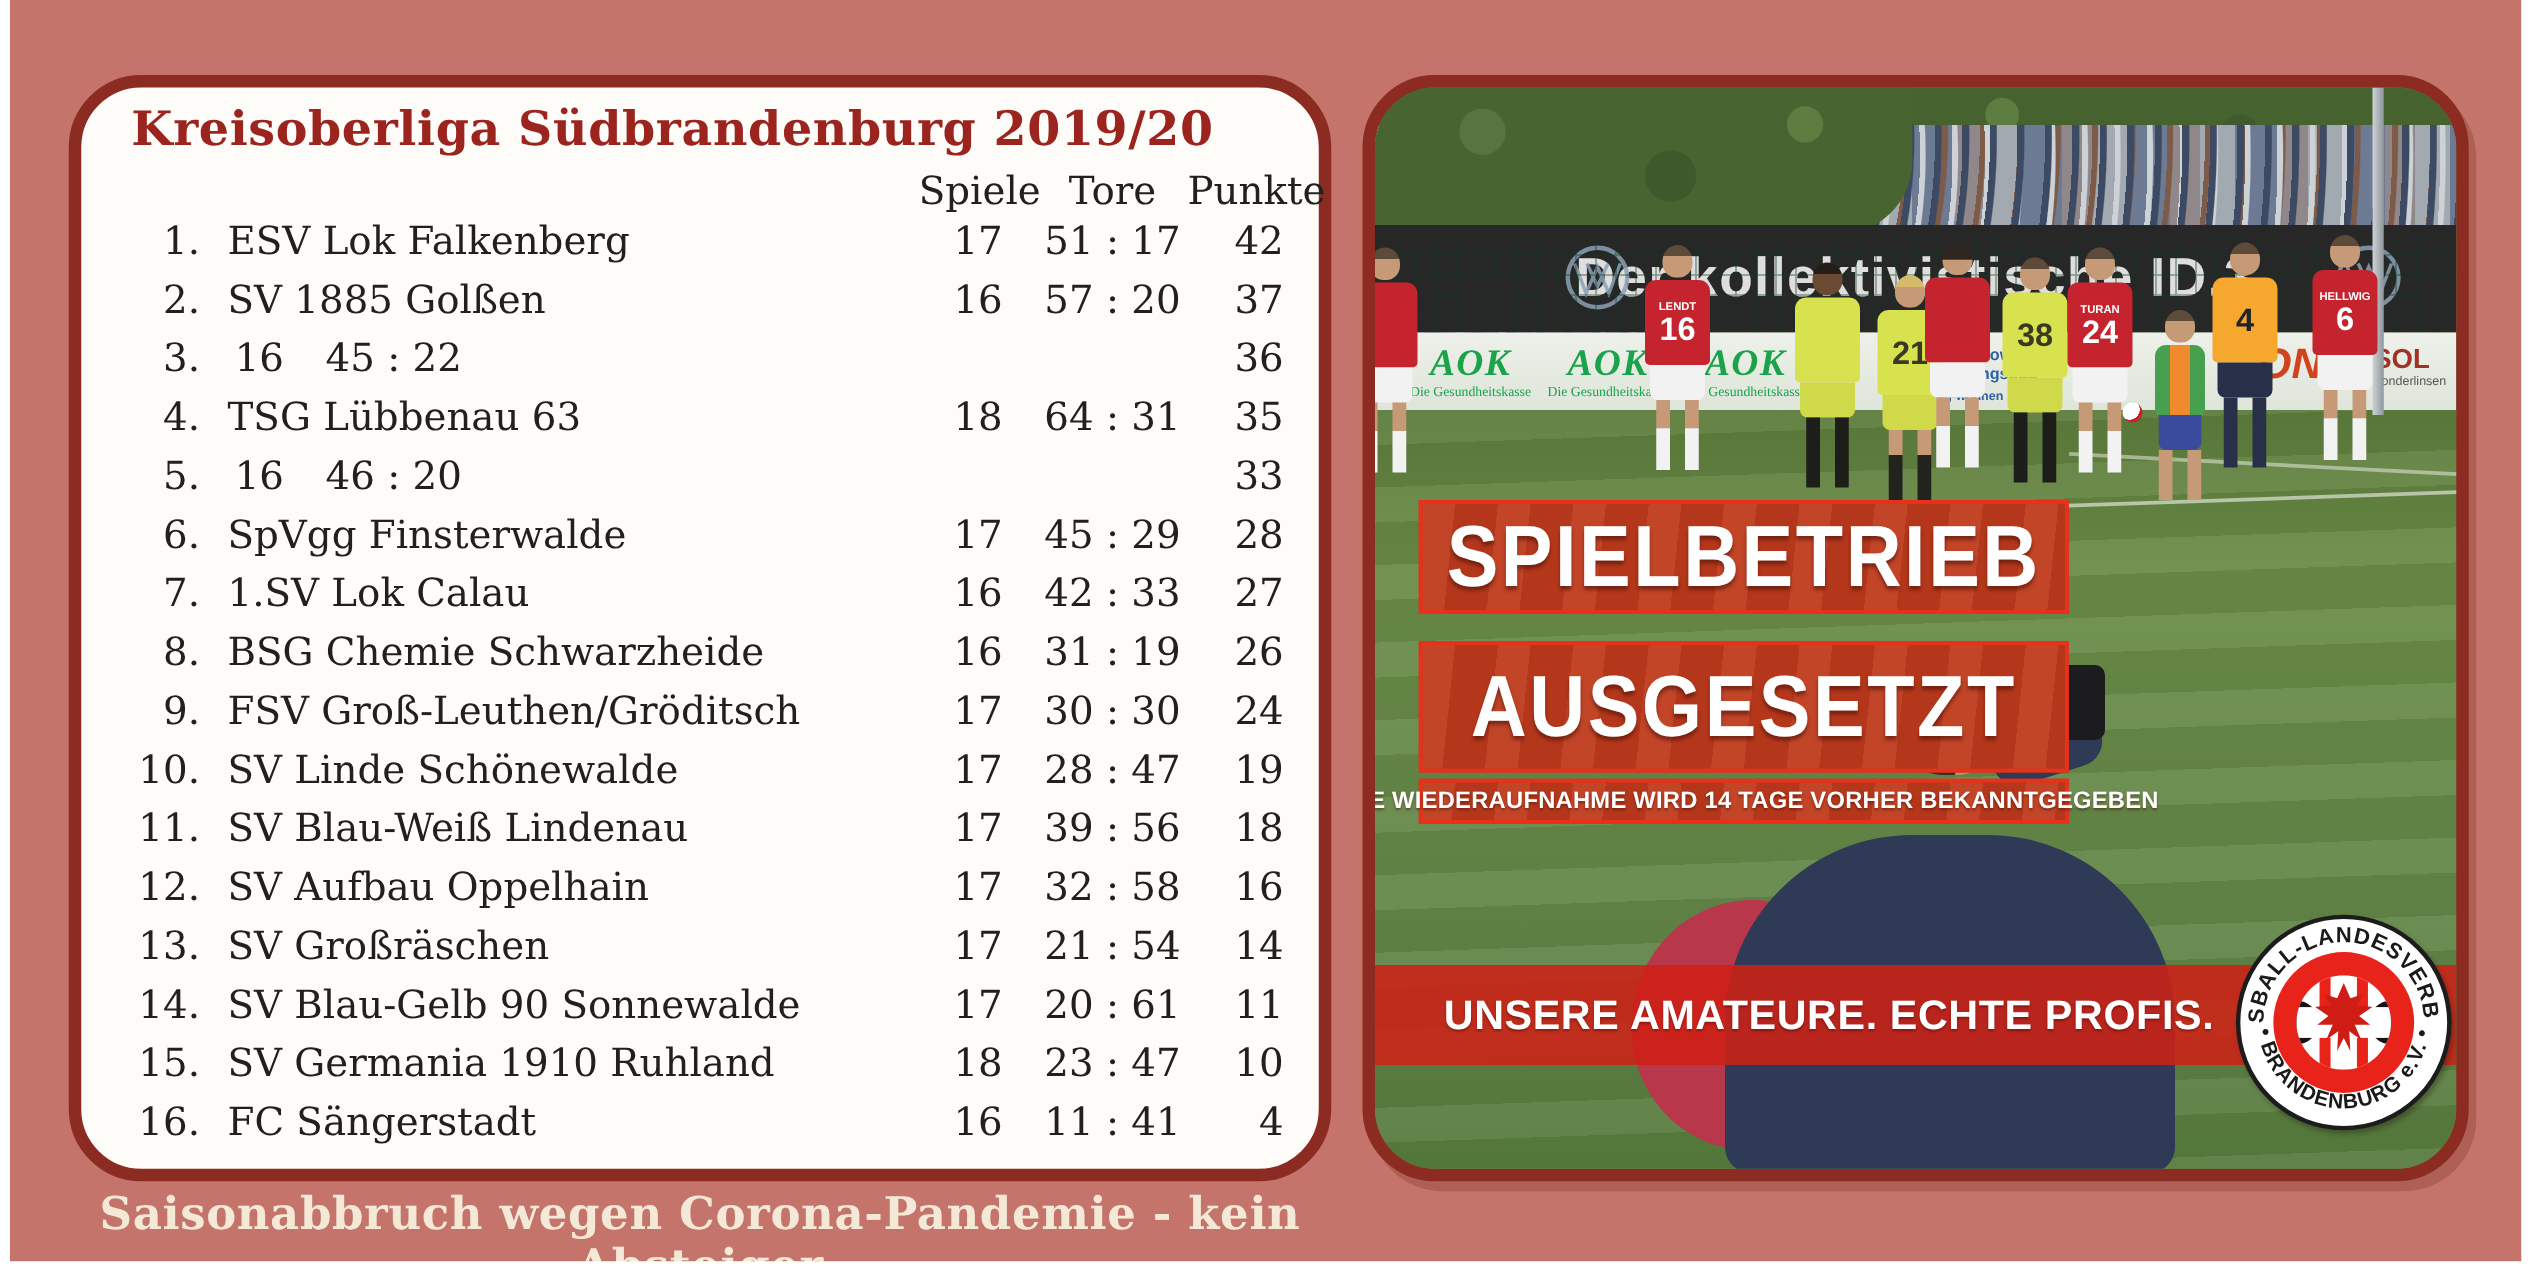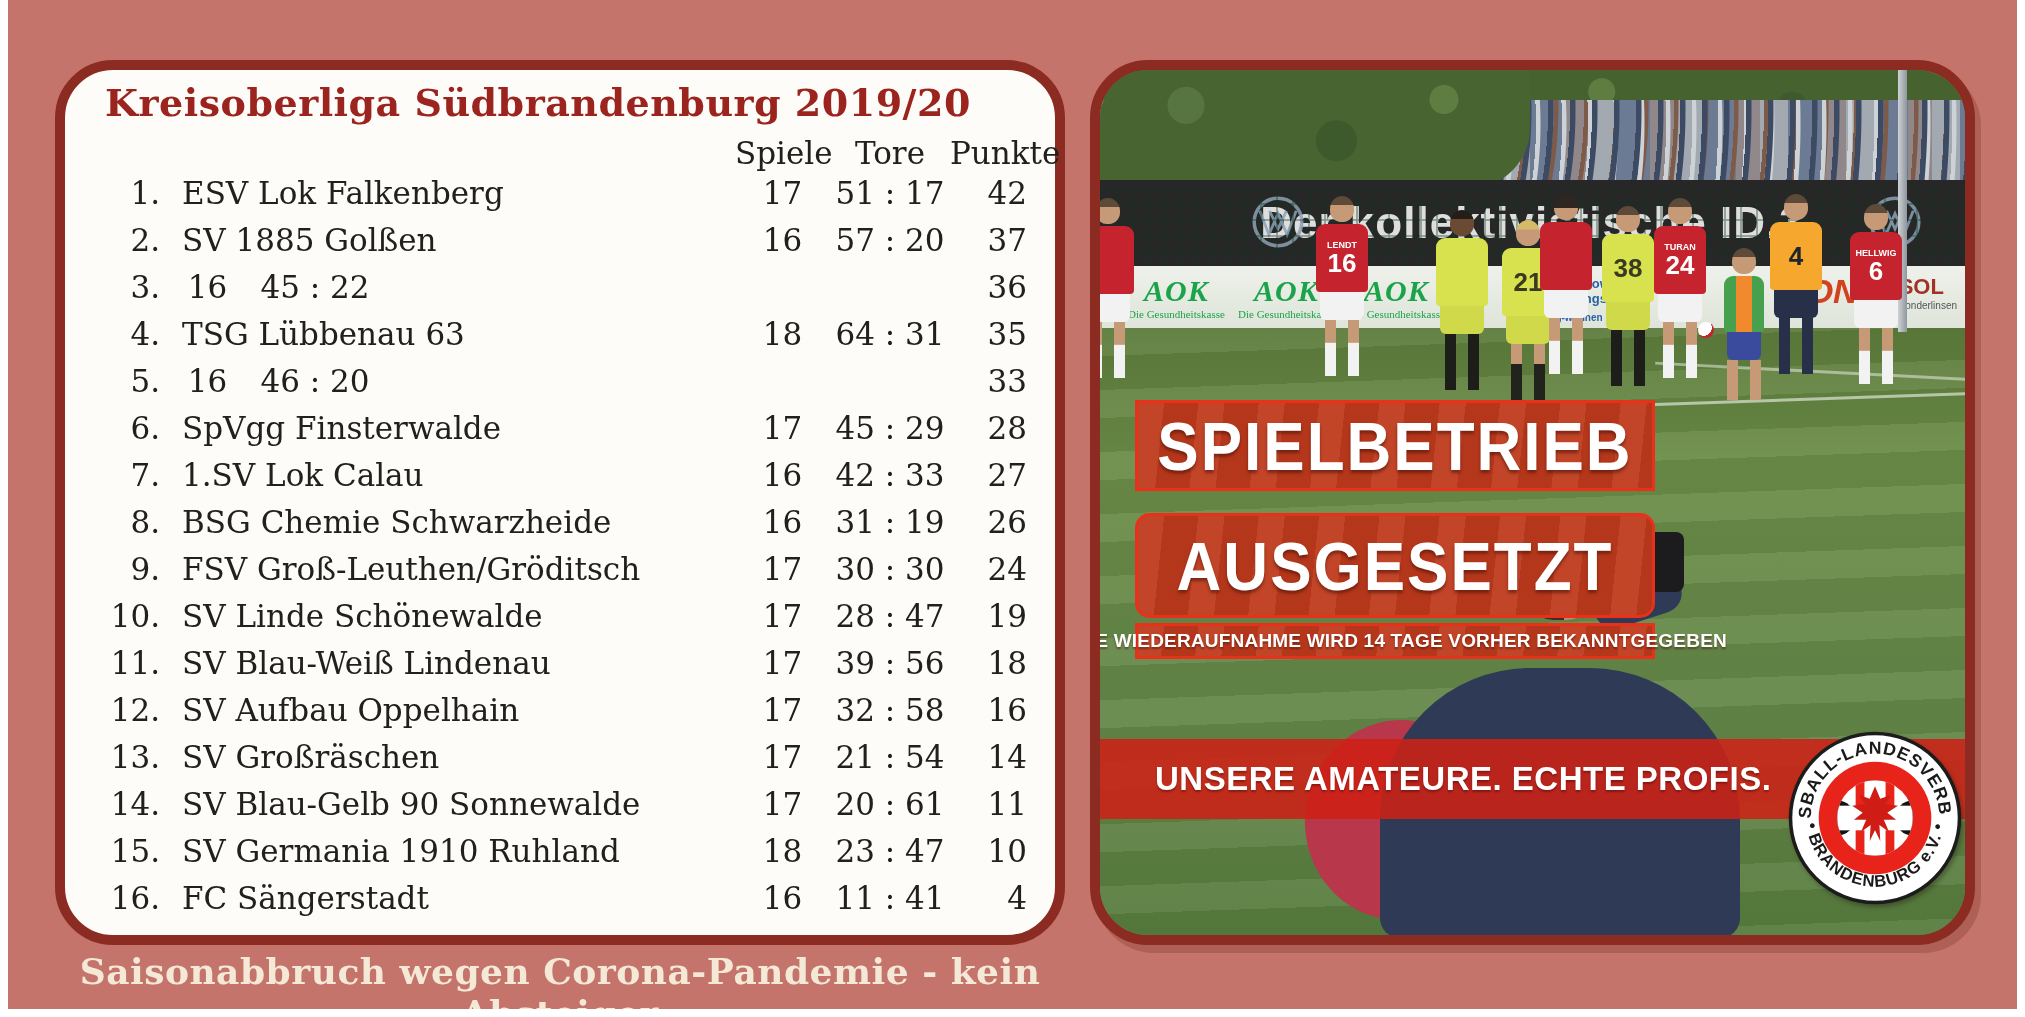--- a/index.html
+++ b/index.html
@@ -144,21 +144,21 @@
   
   .ban{
     position:absolute;left:35px;width:520px;box-sizing:border-box;z-index:4;
     background:
       repeating-linear-gradient(96deg, rgba(255,255,255,.05) 0 26px, rgba(60,10,0,.08) 26px 60px),
       #bf3b1d;
     border:3px solid #ea2f1b;
     display:flex;align-items:center;justify-content:center;
   }
   .ban-1{top:330px;height:91px;}
-  .ban-2{top:443px;height:105px;border-radius:15px;}
+  .ban-2{top:443px;height:105px;}
   .ban-note{top:553px;height:36px;}
   .ban-word{
     color:#fff;font-family:"Liberation Sans",sans-serif;font-weight:bold;font-size:62px;
     letter-spacing:2px;transform:scaleY(1.12);text-shadow:0 3px 3px rgba(70,15,5,.55);white-space:nowrap;
   }
   .ban-small{
     color:#fff;font-family:"Liberation Sans",sans-serif;font-weight:bold;font-size:19px;
     letter-spacing:.2px;text-shadow:0 2px 2px rgba(70,15,5,.5);white-space:nowrap;
   }
 
@@ -166,21 +166,21 @@
   .photog{position:absolute;z-index:3;}
   .ph-body{position:absolute;left:280px;top:598px;width:360px;height:270px;background:#2e3a56;border-radius:150px 150px 20px 20px;}
   .ph-hood{position:absolute;left:205px;top:650px;width:190px;height:200px;background:#b8374a;border-radius:60% 20% 10% 60%;transform:rotate(8deg);}
   .ph-head{position:absolute;left:420px;top:458px;width:80px;height:92px;background:linear-gradient(100deg,#3a2f28 0 62%, #b98d6e 63%);border-radius:46% 46% 42% 42%;}
   .ph-arm{position:absolute;left:492px;top:505px;width:90px;height:46px;background:#2e3a56;border-radius:20px;transform:rotate(-18deg);}
   .ph-cam{position:absolute;left:498px;top:462px;width:86px;height:60px;background:#1c1c1e;border-radius:8px;}
   .ph-lens{position:absolute;left:512px;top:474px;width:36px;height:36px;border-radius:50%;background:radial-gradient(circle at 40% 40%, #5a5e66 0 30%, #101012 31%);}
 
   
   .band{
-    position:absolute;left:0;top:669px;width:100%;height:80px;background:rgba(205,33,22,.88);z-index:5;
+    position:absolute;left:0;top:702px;width:100%;height:80px;background:rgba(205,33,22,.88);z-index:5;
     display:flex;align-items:center;
   }
   .band-text{
     color:#fff;font-family:"Liberation Sans",sans-serif;font-weight:bold;font-size:33px;
     letter-spacing:.5px;padding-left:55px;text-shadow:0 2px 2px rgba(60,5,0,.4);white-space:nowrap;
   }
   .fvb-logo{position:absolute;left:687px;top:660px;width:176px;height:176px;z-index:6;filter:drop-shadow(2px 3px 2px rgba(30,20,10,.35));}
 </style>
 </head>
 <body>
@@ -456,21 +456,21 @@
       <div class="p-head"></div>
       <div class="p-torso">
           <span class="p-num">4</span>
         </div>
       <div class="p-shorts"></div>
         <div class="p-legs">
           <div class="p-leg"></div>
           <div class="p-leg"></div>
         </div>
     </div>
-    <div class="player kit-red" style="left:744px;top:134px">
+    <div class="player kit-red" style="left:744px;top:118px">
       <div class="p-head"></div>
       <div class="p-torso">
           <span class="p-name">HELLWIG</span>
           <span class="p-num">6</span>
         </div>
       <div class="p-shorts"></div>
         <div class="p-legs">
           <div class="p-leg"></div>
           <div class="p-leg"></div>
         </div>

